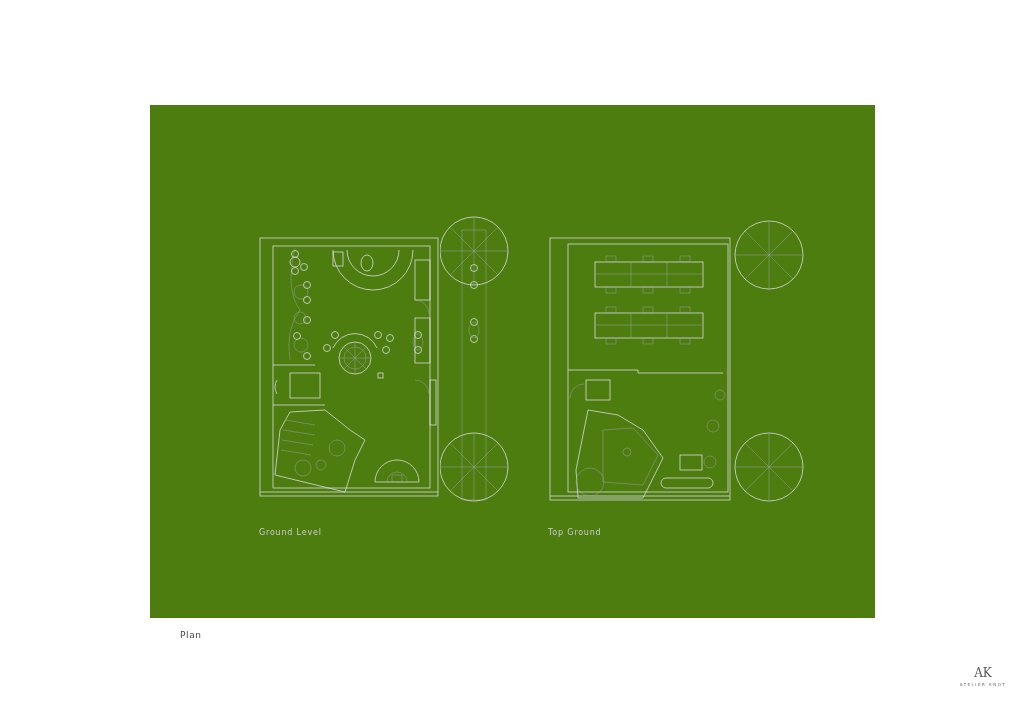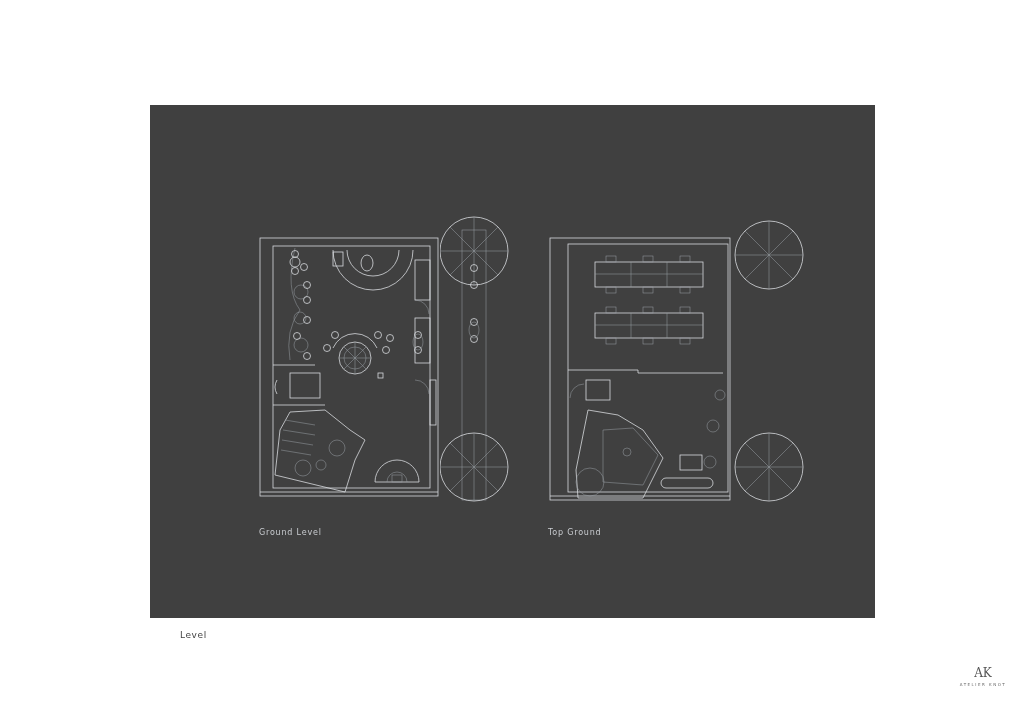--- a/index.html
+++ b/index.html
@@ -1,17 +1,17 @@
 <!DOCTYPE html>
 <html><head>
 <meta charset="utf-8">
 <style>
   html,body{margin:0;padding:0;background:#ffffff;}
   body{width:1024px;height:724px;position:relative;overflow:hidden;font-family:"DejaVu Sans",sans-serif;}
-  .panel{position:absolute;left:150px;top:105px;width:725px;height:513px;background:#404040;}
+  .panel{position:absolute;left:150px;top:105px;width:725px;height:513px;background:#4d7c0f;}
   .plan{position:absolute;}
   .label{position:absolute;color:#c9ccd0;font-size:8px;letter-spacing:0.8px;}
   .caption{position:absolute;left:180px;top:630px;font-size:9px;color:#444;letter-spacing:0.6px;}
   .logo{position:absolute;left:948px;top:664px;width:70px;text-align:center;}
   .logo .mark{font-family:"DejaVu Serif",serif;font-size:12px;color:#555;line-height:18px;}
   .logo .name{font-size:4px;letter-spacing:1.5px;color:#666;}
   svg line, svg path, svg rect, svg circle, svg ellipse, svg polyline, svg polygon{fill:none;stroke:#d8dade;stroke-width:0.8;}
   .thin{stroke-width:0.5 !important;stroke:#9aa0a6 !important;}
 </style>
 </head>
@@ -159,18 +159,18 @@
     <line x1="36" y1="218" x2="36" y2="286" class="thin"></line>
       <line x1="2" y1="252" x2="70" y2="252" class="thin"></line>
     <line x1="12" y1="228" x2="60" y2="276" class="thin"></line>
       <line x1="60" y1="228" x2="12" y2="276" class="thin"></line>
   </svg>
 
   <div class="label" style="left:109px;top:423px;">Ground Level</div>
   <div class="label" style="left:398px;top:423px;">Top Ground</div>
 </div>
 
-<div class="caption">Level</div>
+<div class="caption">Plan</div>
 
 <div class="logo">
   <div class="mark">AK</div>
   <div class="name">ATELIER KNOT</div>
 </div>
 
 </body></html>

